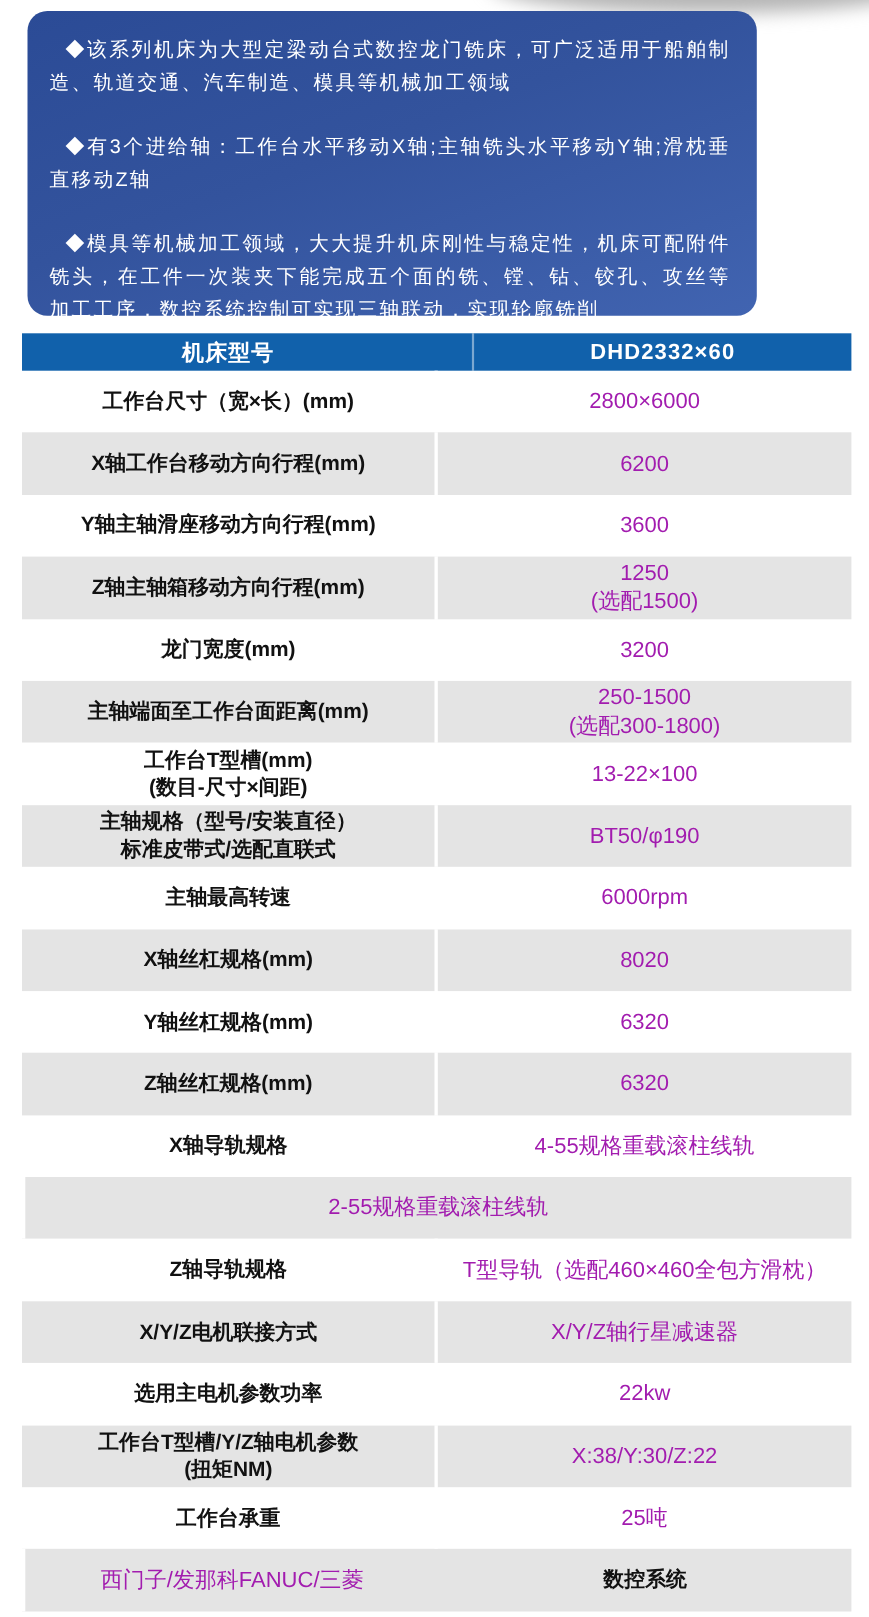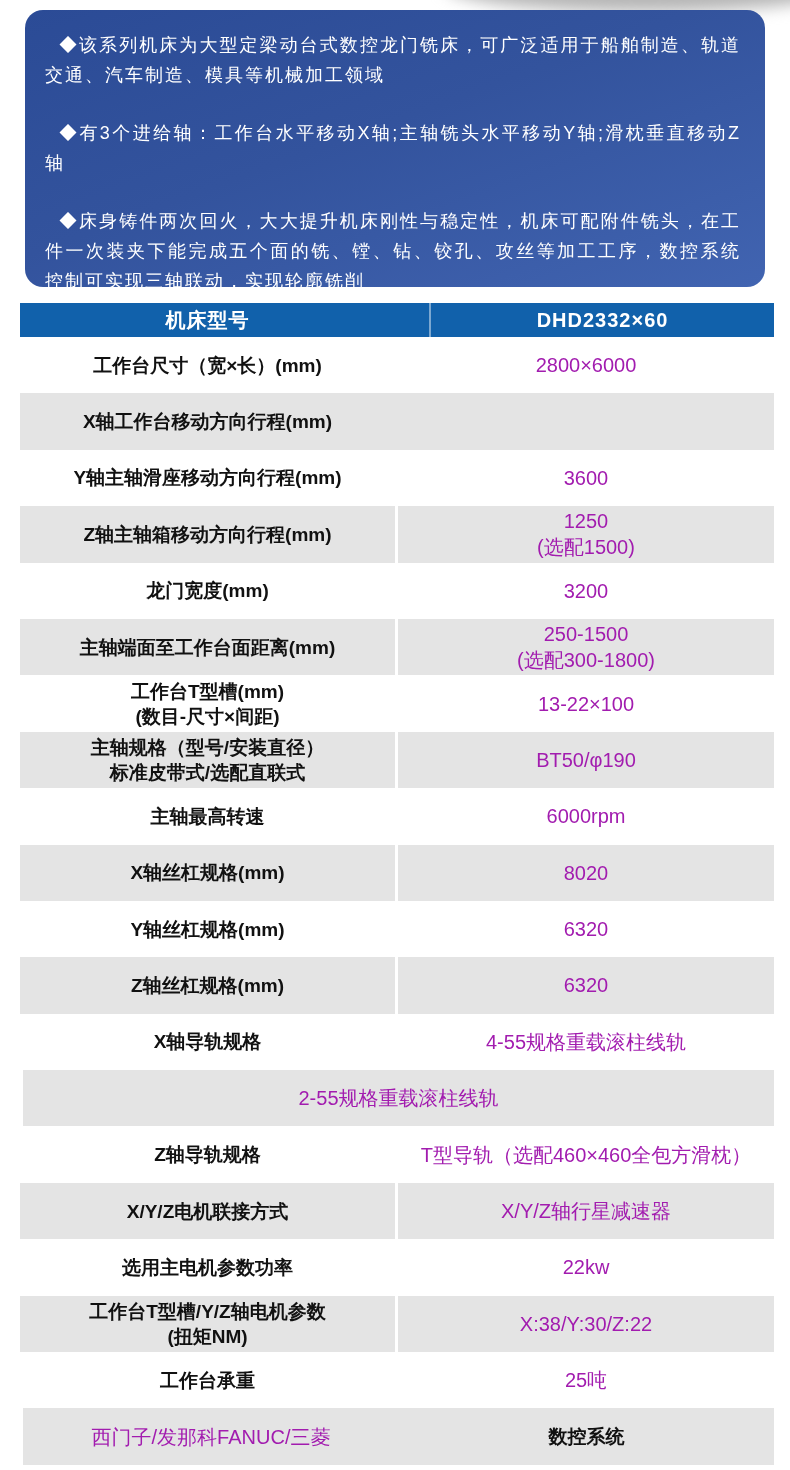--- a/index.html
+++ b/index.html
@@ -16,21 +16,21 @@
     position:absolute; left:445px; top:-40px;
     width:400px; height:52px;
     border-radius:50%;
     background:#b5b5b5;
     filter:blur(8px);
     z-index:1;
   }
   
   .intro-box {
     position:absolute; left:25px; top:10px;
-    width:740px; height:277px;
+    width:663px; height:277px;
     border-radius:18px;
     background:linear-gradient(160deg,#2b4b96 0%, #33539d 45%, #4164b1 100%);
     color:#ffffff;
     padding:20px 24px 0 20px;
     z-index:2;
   }
   .intro-box p {
     margin:0 0 28px 0;
     font-size:18px;
     line-height:30px;
@@ -85,41 +85,44 @@
   }
 </style>
 </head>
 <body>
 
 <div class="top-shade"></div>
 
 <div class="intro-box">
   <p>◆该系列机床为大型定梁动台式数控龙门铣床，可广泛适用于船舶制造、轨道交通、汽车制造、模具等机械加工领域</p>
   <p>◆有3个进给轴：工作台水平移动X轴;主轴铣头水平移动Y轴;滑枕垂直移动Z轴</p>
-  <p>◆床身铸件两次回火，大大提升机床刚性与稳定性，机床可配附件铣头，在工件一次装夹下能完成五个面的铣、镗、钻、铰孔、攻丝等加工工序，数控系统控制可实现三轴联动，实现轮廓铣削</p>
+  <p>◆模具等机械加工领域，大大提升机床刚性与稳定性，机床可配附件铣头，在工件一次装夹下能完成五个面的铣、镗、钻、铰孔、攻丝等加工工序，数控系统控制可实现三轴联动，实现轮廓铣削</p>
 </div>
 
 <div class="spec-table">
   <div class="thead">
     <div class="cell c1">机床型号</div>
     <div class="cell c2">DHD2332×60</div>
   </div>
   <div class="tbody" id="spec-tbody">
       <div class="row">
         <div class="cell c1">
           <div>工作台尺寸（宽×长）(mm)</div>
         </div>
         <div class="cell c2">
           <div>2800×6000</div>
         </div>
       </div>
       <div class="row">
         <div class="cell c1">
           <div>X轴工作台移动方向行程(mm)</div>
         </div>
+        <div class="cell c2">
+          <div>6200</div>
+        </div>
       </div>
       <div class="row">
         <div class="cell c1">
           <div>Y轴主轴滑座移动方向行程(mm)</div>
         </div>
         <div class="cell c2">
           <div>3600</div>
         </div>
       </div>
       <div class="row">

